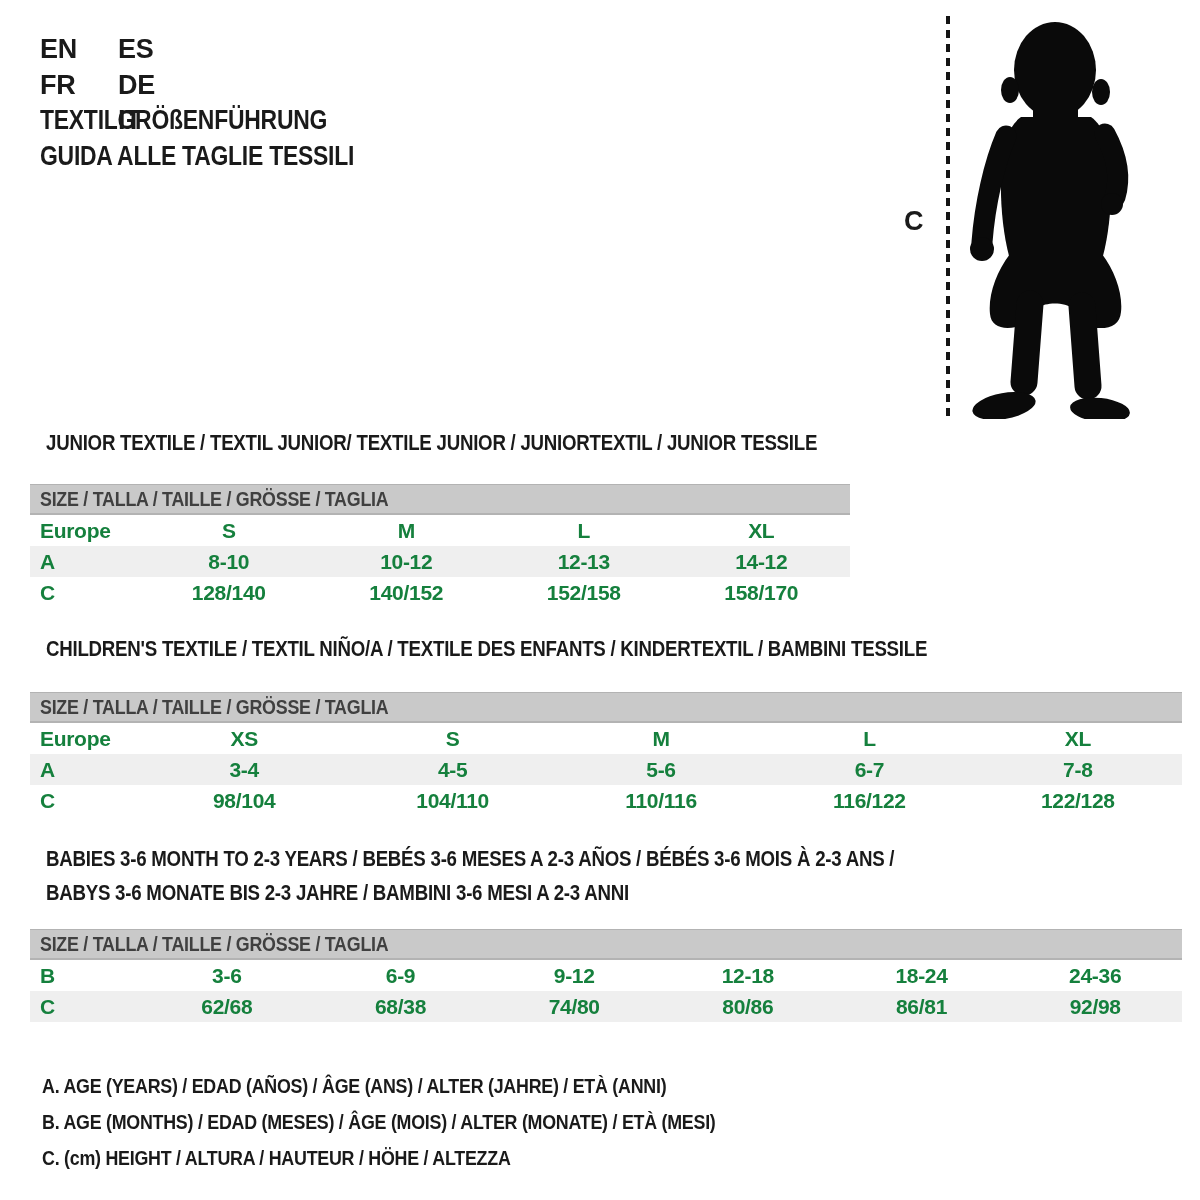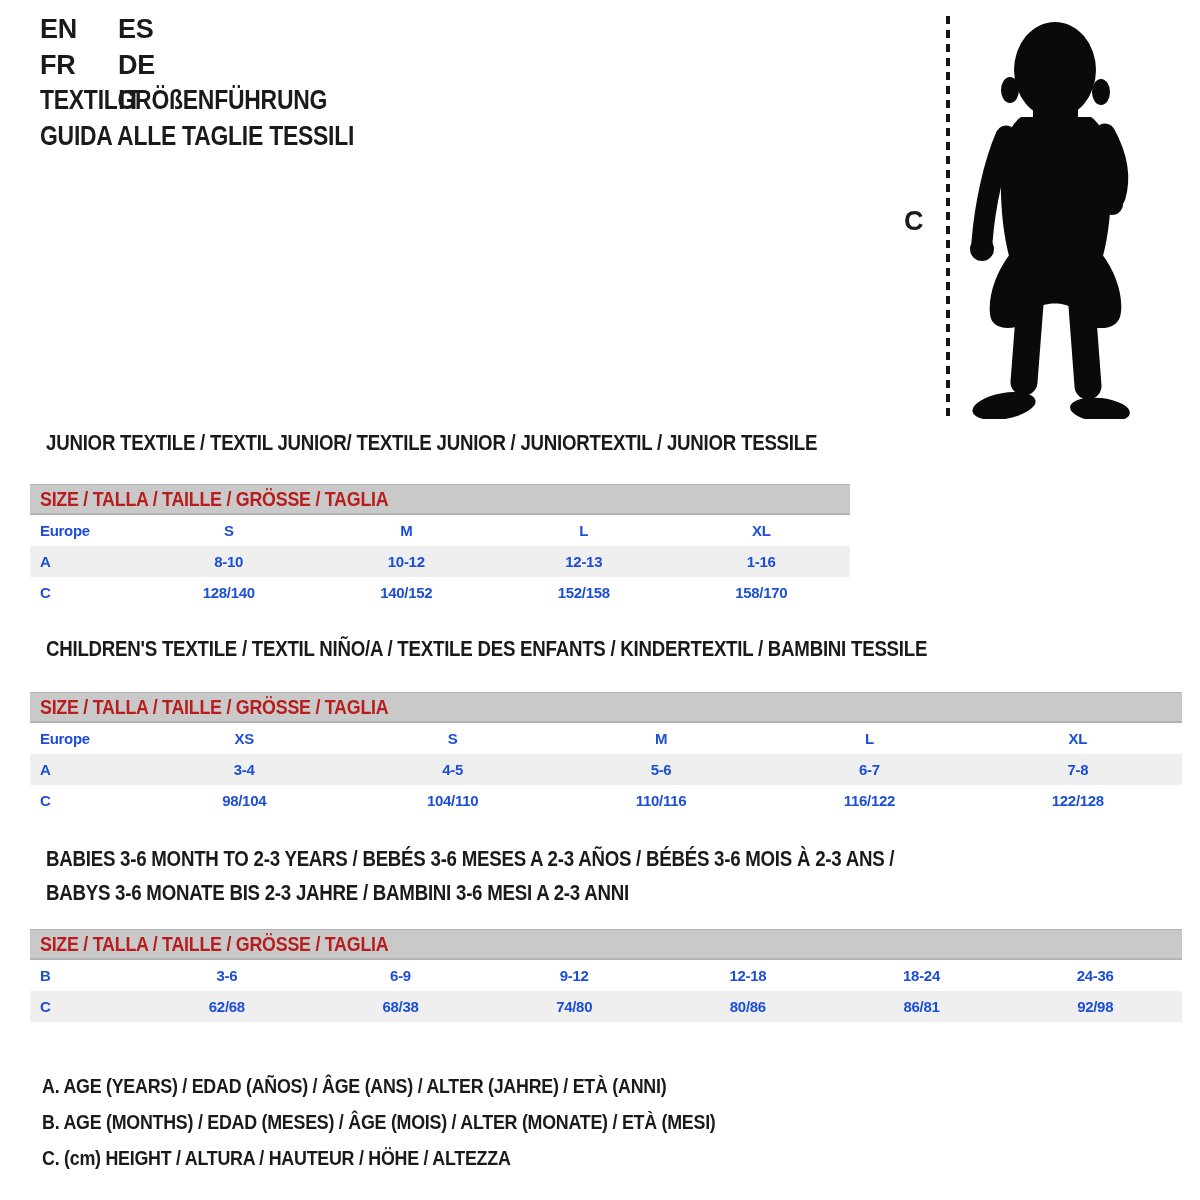--- a/index.html
+++ b/index.html
@@ -4,41 +4,41 @@
 <style>
   html,body{margin:0;padding:0;background:#fff;}
   .page{
     position:relative;width:1200px;height:1200px;background:#ffffff;
     font-family:"Liberation Sans","DejaVu Sans",sans-serif;
     color:#1a1a1a;overflow:hidden;letter-spacing:-0.3px;
   }
   .cond{transform:scaleX(0.85);transform-origin:0 50%;display:inline-block;white-space:nowrap;}
 
   
-  .langs{position:absolute;left:40px;top:12px;display:grid;grid-template-columns:78px auto;}
+  .langs{position:absolute;left:40px;top:32px;display:grid;grid-template-columns:78px auto;}
   .langs .code,.langs .title{font-weight:bold;font-size:27px;line-height:35.5px;white-space:nowrap;}
 
   
   .dash-line{
     position:absolute;left:946px;top:16px;width:4px;height:400px;
     background:repeating-linear-gradient(to bottom,#141414 0 8px,transparent 8px 14px);
   }
   .c-label{position:absolute;left:904px;top:206px;font-weight:bold;font-size:27px;}
   .silhouette{position:absolute;left:958px;top:14px;}
 
   
   .sec-head{position:absolute;left:42px;margin:4px;font-size:22px;font-weight:bold;line-height:34px;white-space:nowrap;}
 
   
   .table{position:absolute;left:30px;}
   .t-bar{
     height:28px;background:#c9c9c9;border-top:1px solid #b3b3b3;border-bottom:2px solid #b3b3b3;
-    line-height:27px;padding-left:10px;font-weight:bold;font-size:21px;color:#b91c1c;
+    line-height:27px;padding-left:10px;font-weight:bold;font-size:21px;color:#404040;
   }
-  .t-row{display:flex;height:31px;line-height:31px;font-weight:bold;font-size:15px;color:#1d4ed8;}
+  .t-row{display:flex;height:31px;line-height:31px;font-weight:bold;font-size:21px;color:#15803d;}
   .t-row.striped{background:#efefef;}
   .t-label{width:110px;padding-left:10px;box-sizing:border-box;text-align:left;}
   .t-cell{flex:1;text-align:center;}
   .w-narrow{width:820px;}
   .w-wide{width:1152px;}
 
   
   .legend{position:absolute;left:42px;top:1068px;}
   .legend .legend-line{font-weight:bold;font-size:21px;line-height:36px;white-space:nowrap;}
 </style>
@@ -86,21 +86,21 @@
         <span class="t-cell">S</span>
         <span class="t-cell">M</span>
         <span class="t-cell">L</span>
         <span class="t-cell">XL</span>
       </div>
       <div class="t-row striped">
         <span class="t-label">A</span>
         <span class="t-cell">8-10</span>
         <span class="t-cell">10-12</span>
         <span class="t-cell">12-13</span>
-        <span class="t-cell">1-16</span>
+        <span class="t-cell">14-12</span>
       </div>
       <div class="t-row">
         <span class="t-label">C</span>
         <span class="t-cell">128/140</span>
         <span class="t-cell">140/152</span>
         <span class="t-cell">152/158</span>
         <span class="t-cell">158/170</span>
       </div>
     </div>
 

